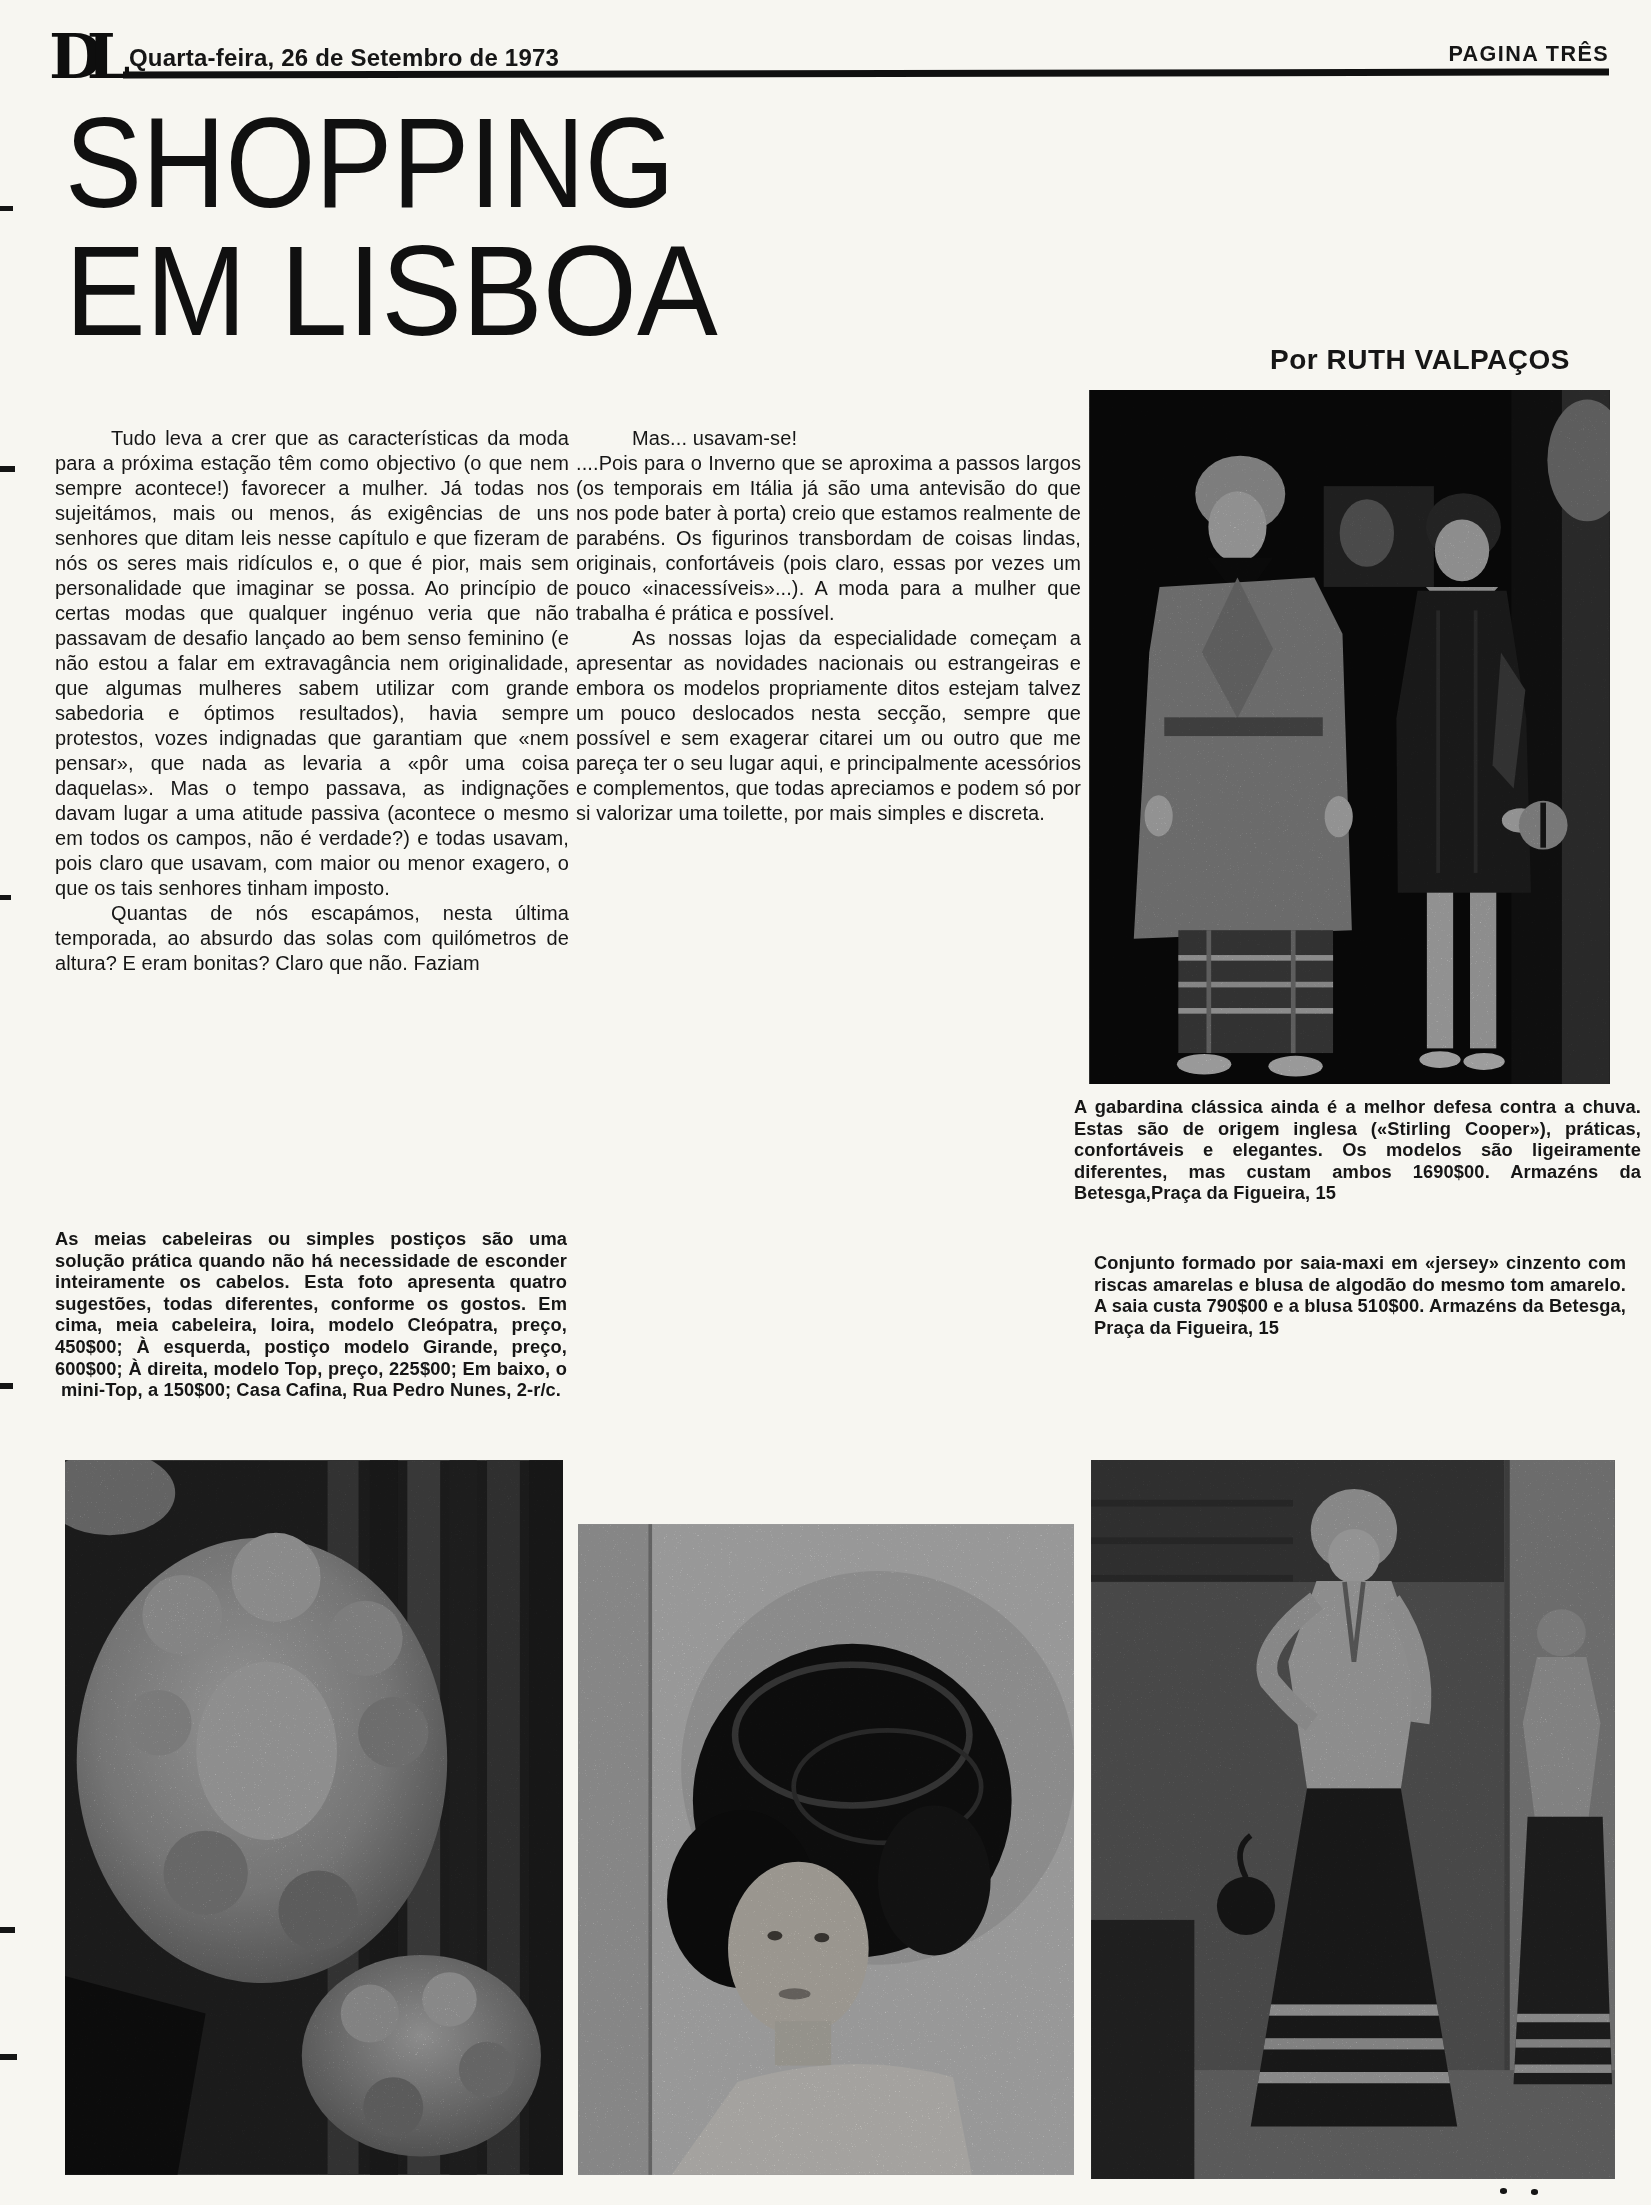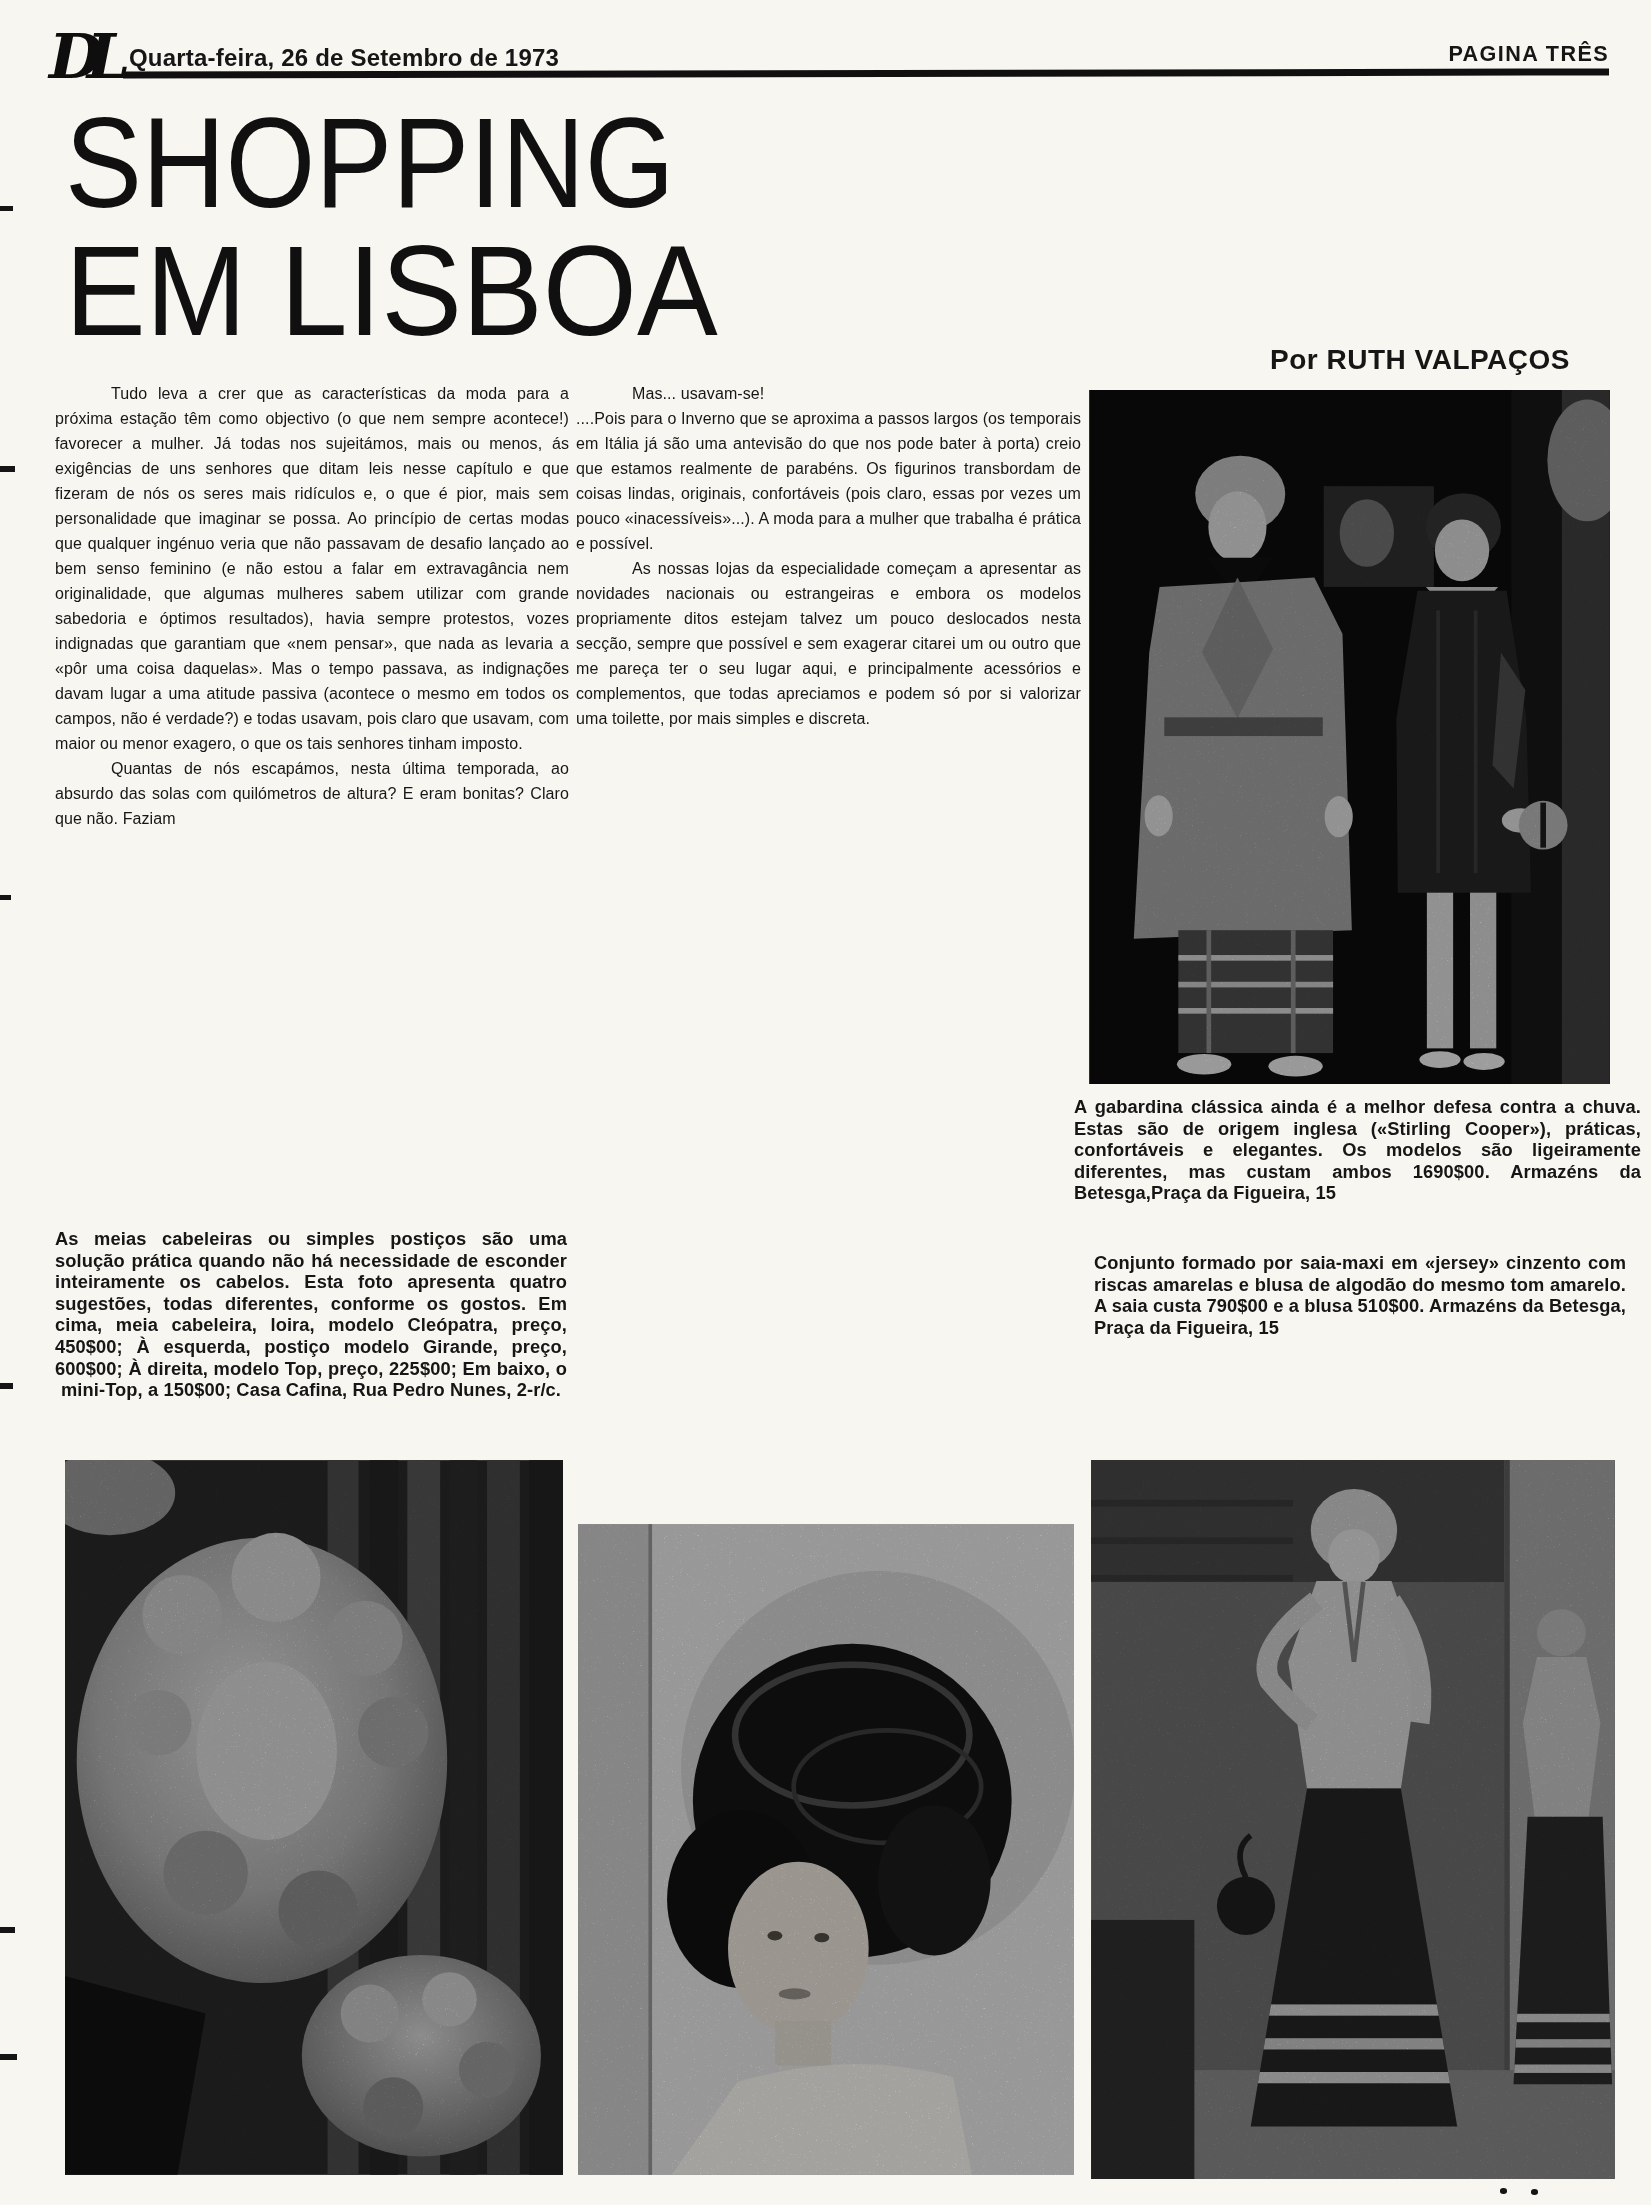--- a/index.html
+++ b/index.html
@@ -2,30 +2,30 @@
 <html style="font-size:7.5px"><head>
 <meta charset="utf-8">
 <style>
   html,body{margin:0;padding:0;background:#888;}
   .page{
     position:relative;width:1652px;height:2205px;background:#f7f6f1;
     font-family:"Liberation Sans",sans-serif;color:#161616;overflow:hidden;
   }
   .abs{position:absolute;}
   
-  .dl-logo{left:49px;top:26px;font-family:"DejaVu Serif",serif;font-style:italic;
+  .dl-logo{left:49px;top:26px;font-family:"DejaVu Serif",serif;
     font-weight:bold;font-size:62px;letter-spacing:-16px;color:#0e0e0e;line-height:1;}
   .edition-date{left:129px;top:44px;font-size:24px;font-weight:bold;letter-spacing:0.2px;}
   .page-label{top:41px;right:43px;font-size:21.6px;font-weight:bold;letter-spacing:1.4px;text-align:center;}
   .header-rule{left:123px;top:70px;width:1486px;height:6.6px;background:#101010;transform:rotate(-0.12deg);}
   
   .headline-text{font-family:"Liberation Sans",sans-serif;font-weight:400;font-size:272px;fill:#101010;}
   .byline{top:344px;right:82px;font-size:28px;font-weight:bold;letter-spacing:0.5px;}
   
-  .col{font-size:16px;line-height:25px;text-align:justify;letter-spacing:0.1px;}
+  .col{font-size:20px;line-height:25px;text-align:justify;letter-spacing:0.1px;margin-top:45px;}
   .col p{margin:0;}
   .col p.ind{text-indent:56px;}
   .nota{font-weight:bold;margin-top:34px;}
   
   .caption{font-size:18.3px;line-height:21.6px;font-weight:bold;text-align:justify;letter-spacing:0.1px;}
   .last-center{text-align-last:center;}
   
   .photo{display:block;}
   
   .artifact{background:#151515;}

